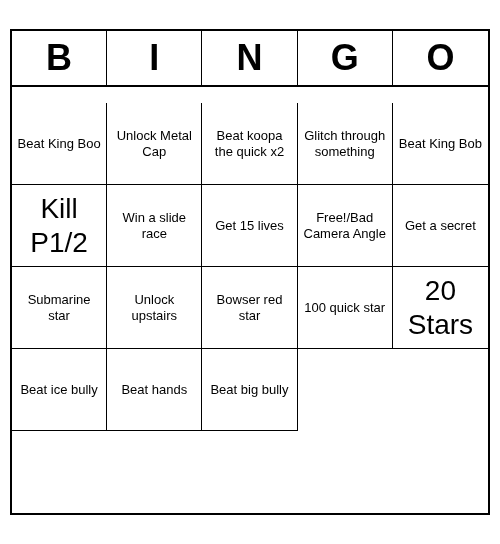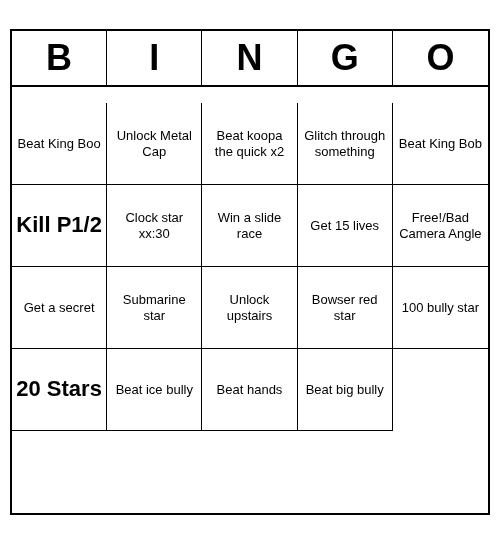--- a/index.html
+++ b/index.html
@@ -49,49 +49,48 @@
       font-size: 13px;
       line-height: 1.2;
     }
     .bingo-cell:nth-child(5n) {
       border-right: none;
     }
     .bingo-cell:nth-child(n+21) {
       border-bottom: none;
     }
     .bingo-cell.large-text {
-      font-size: 22px;
-      font-weight: bold;
+      font-size: 28px;
+      font-weight: normal;
     }
   </style>
 </head>
 <body>
 
 <div class="bingo-card">
   <div class="bingo-header">
   <div class="bingo-header-cell">B</div>
       <div class="bingo-header-cell">I</div>
       <div class="bingo-header-cell">N</div>
       <div class="bingo-header-cell">G</div>
       <div class="bingo-header-cell">O</div>
     </div>
   <div class="bingo-grid">
   <div class="bingo-cell">Beat King Boo</div>
       <div class="bingo-cell">Unlock Metal Cap</div>
       <div class="bingo-cell">Beat koopa the quick x2</div>
       <div class="bingo-cell">Glitch through something</div>
       <div class="bingo-cell">Beat King Bob</div>
       <div class="bingo-cell large-text">Kill P1/2</div>
-      <div class="bingo-cell">Clock star xx:30</div>
       <div class="bingo-cell">Win a slide race</div>
       <div class="bingo-cell">Get 15 lives</div>
       <div class="bingo-cell">Free!/Bad Camera Angle</div>
       <div class="bingo-cell">Get a secret</div>
       <div class="bingo-cell">Submarine star</div>
       <div class="bingo-cell">Unlock upstairs</div>
       <div class="bingo-cell">Bowser red star</div>
-      <div class="bingo-cell">100 bully star</div>
+      <div class="bingo-cell">100 quick star</div>
       <div class="bingo-cell large-text">20 Stars</div>
       <div class="bingo-cell">Beat ice bully</div>
       <div class="bingo-cell">Beat hands</div>
       <div class="bingo-cell">Beat big bully</div>
     </div>
 </div>
 
 </body></html>

